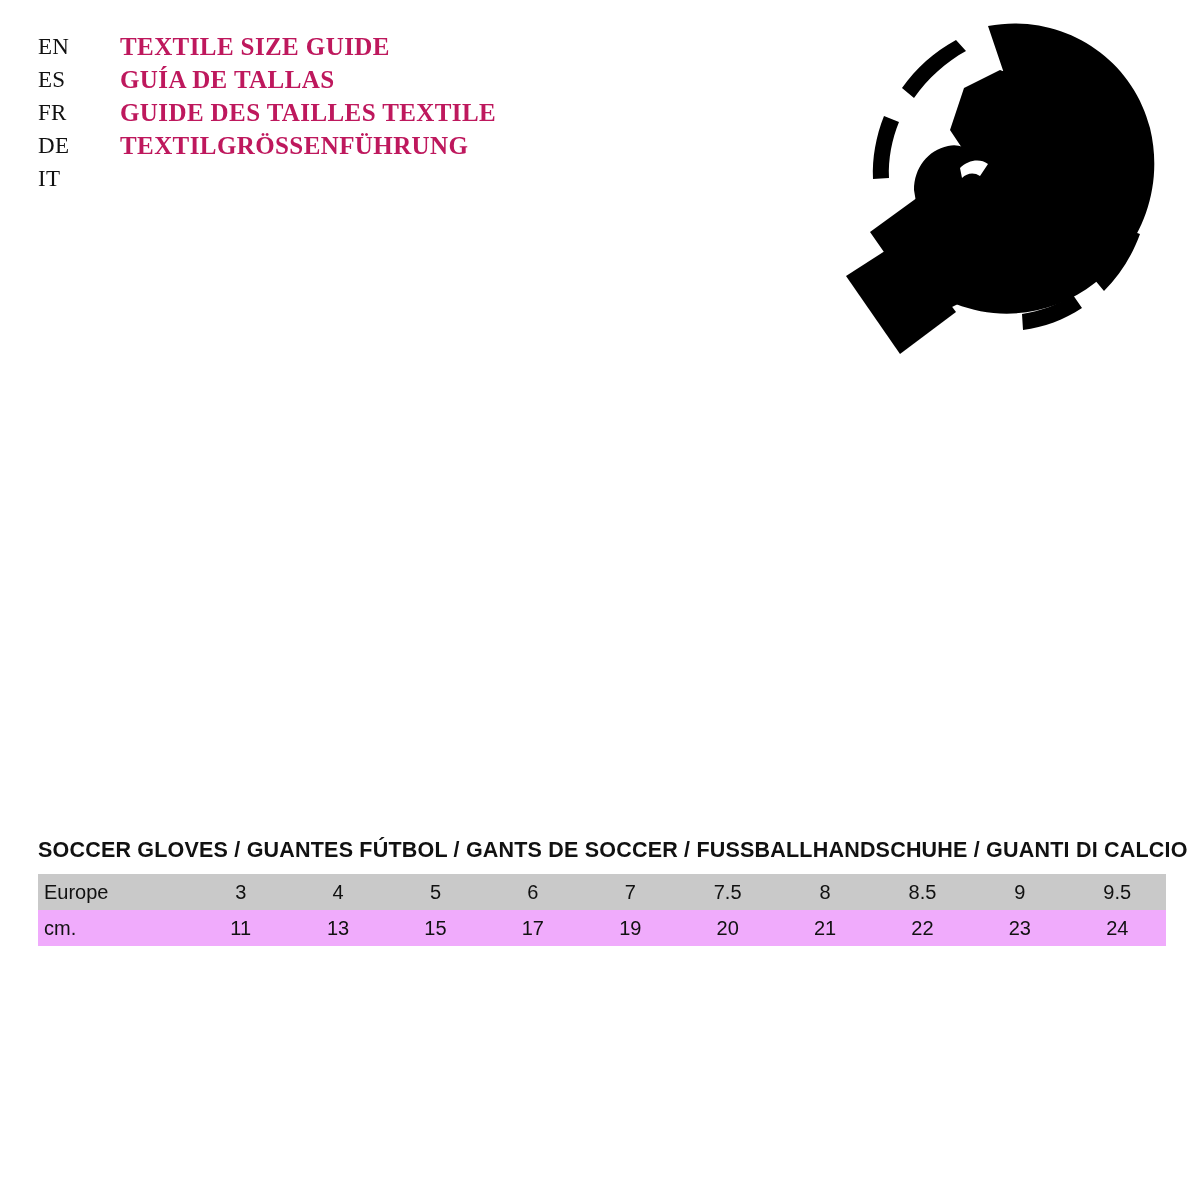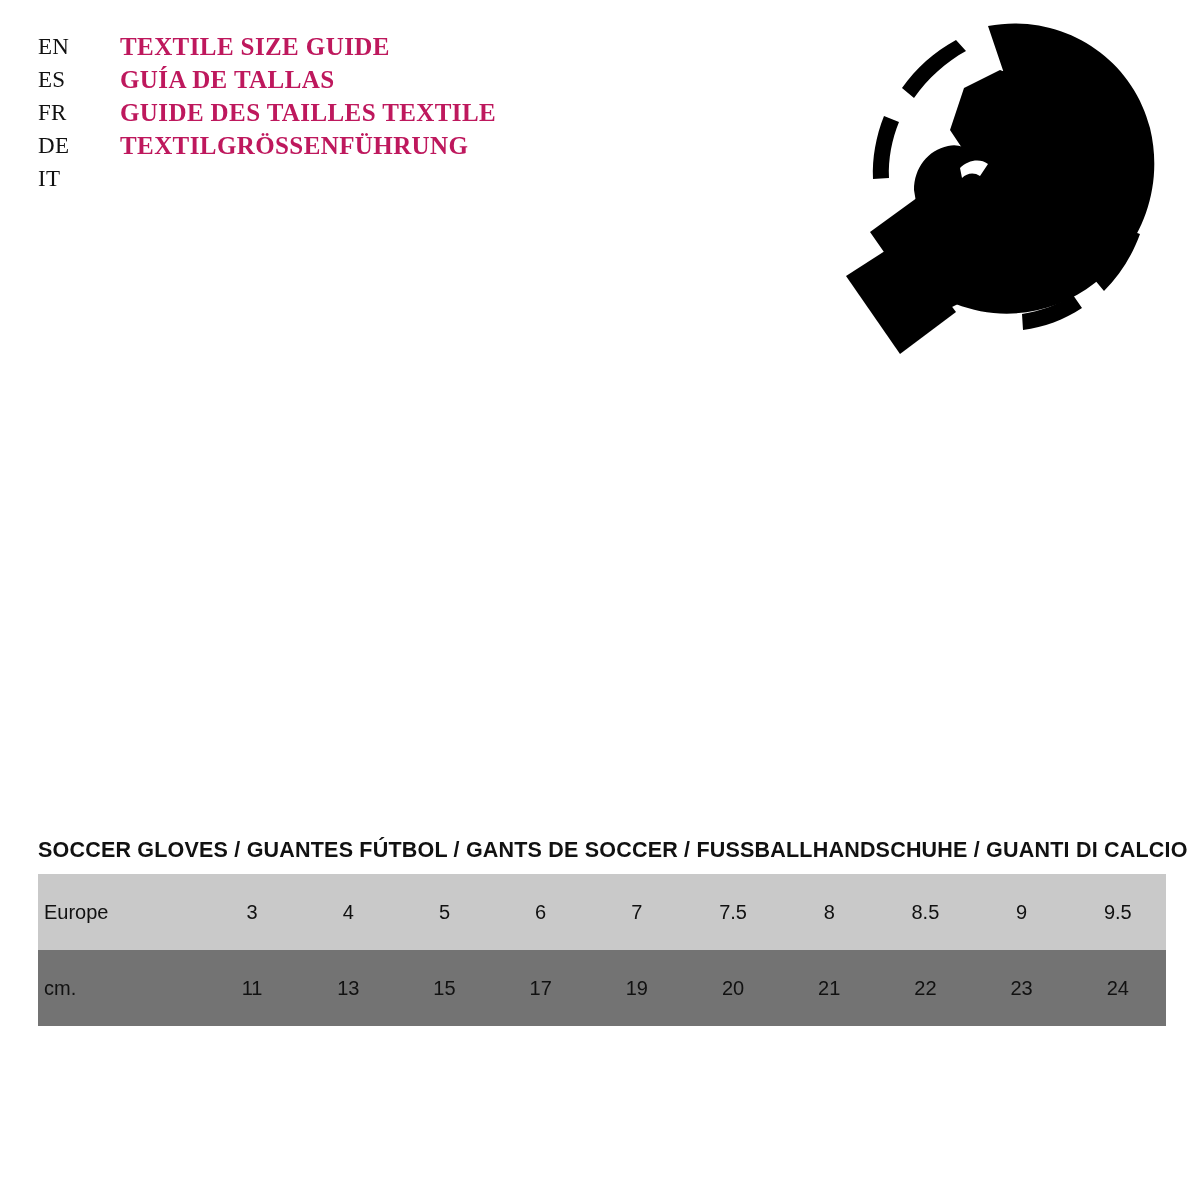--- a/index.html
+++ b/index.html
@@ -76,27 +76,27 @@
   }
   table.size-table {
     border-collapse: collapse;
     width: 1128px;
     table-layout: fixed;
   }
   table.size-table tr.row-header {
     background: #c9c9c9;
   }
   table.size-table tr.row-body {
-    background: #737373;
+    background: #f0abfc;
   }
   table.size-table td {
     font-size: 20px;
     color: #111111;
-    height: 52px;
-    padding: 12px;
+    height: 36px;
+    padding: 0;
     text-align: center;
     vertical-align: middle;
   }
   table.size-table td.label {
     text-align: left;
     padding-left: 6px;
     width: 148px;
   }
 </style>
 </head>

